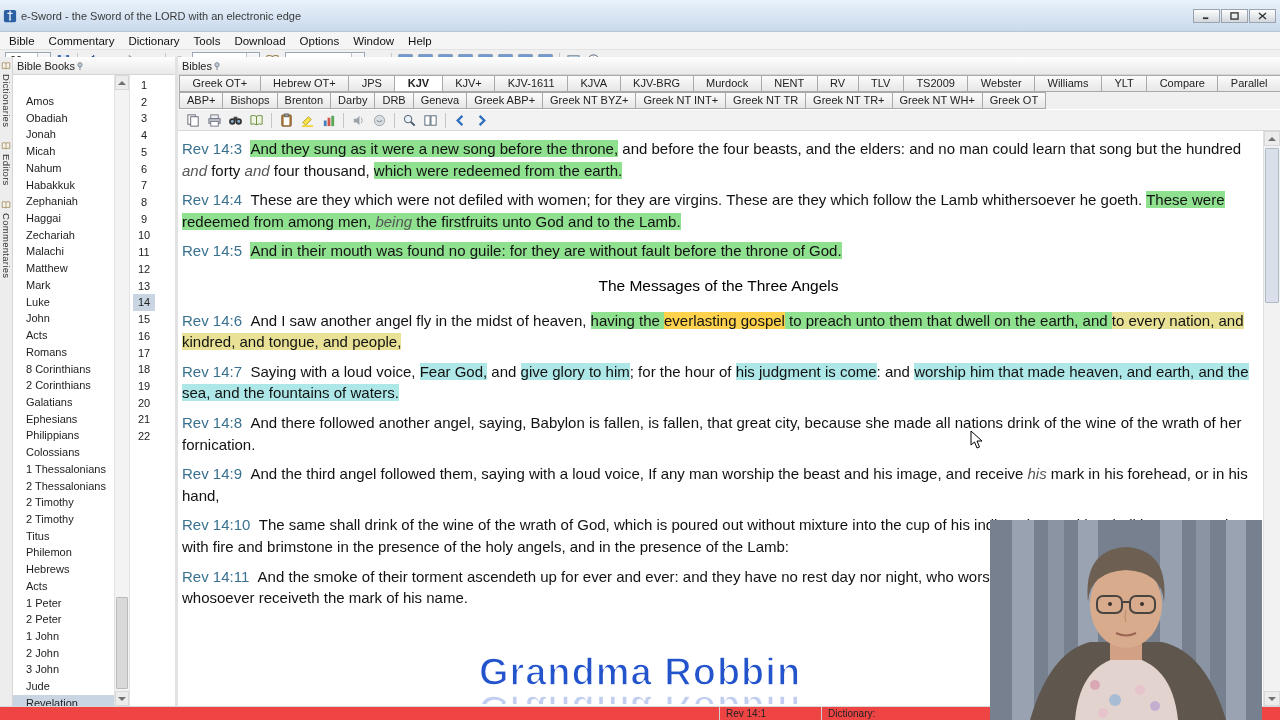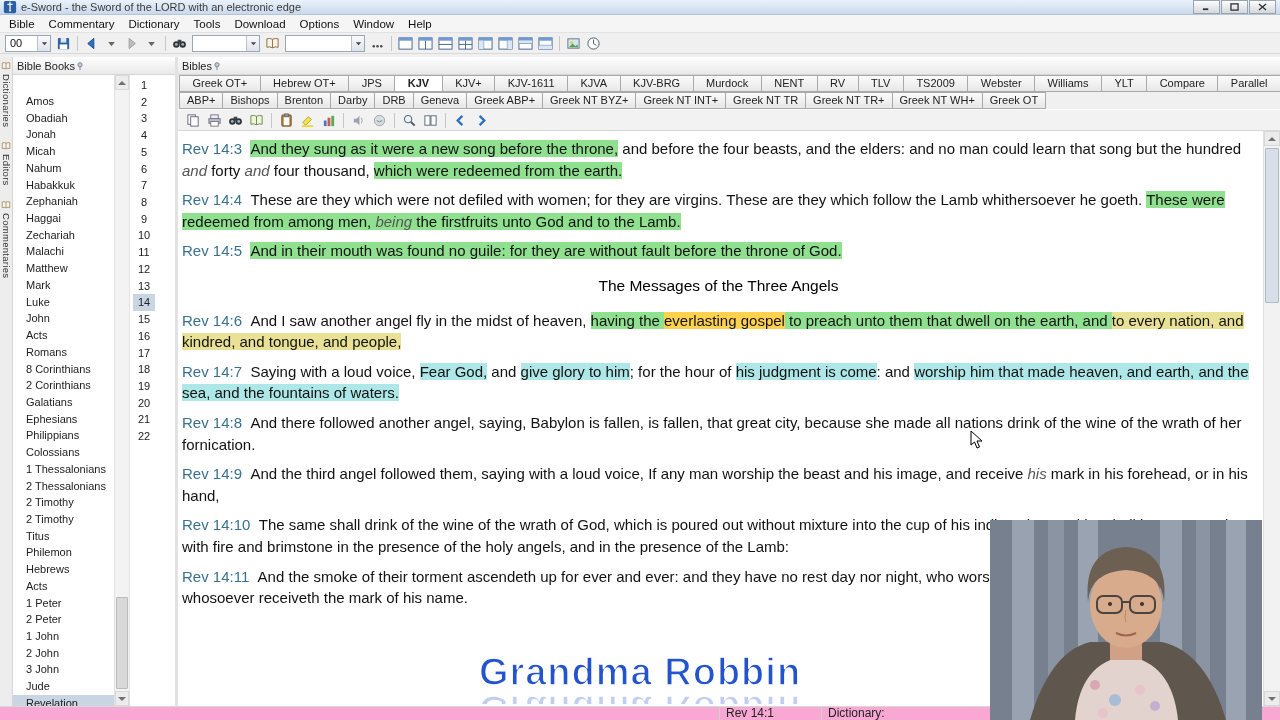--- a/index.html
+++ b/index.html
@@ -1,21 +1,21 @@
 <!DOCTYPE html>
 <html style="--highlight-green: #8fe08f; --highlight-gold: #ffd24d; --highlight-khaki: #e9e296; --highlight-cyan: #aee7e7; --verse-ref: #39718f; --caption-blue: #2454cc; --selection: #c9d5e2;"><head>
 <meta charset="utf-8">
 <style>
   *{box-sizing:border-box;margin:0;padding:0}
   html,body{width:1280px;height:720px;overflow:hidden}
   body{font-family:"Liberation Sans",sans-serif;background:#fff}
   #app{position:relative;width:1280px;height:720px;background:#f0f0f0;overflow:hidden}
 
   
-  .titlebar{height:15px;display:flex;align-items:center;background:linear-gradient(#eaf2fb,#c9d9ec);border-bottom:1px solid #b6c4d6;padding:0 3px;font-size:11px;color:#3a3a3a}
+  .titlebar{height:32px;display:flex;align-items:center;background:linear-gradient(#eaf2fb,#c9d9ec);border-bottom:1px solid #b6c4d6;padding:0 3px;font-size:11px;color:#3a3a3a}
   .app-icon{width:14px;height:14px;margin-right:4px;display:inline-flex}
   .app-icon svg{width:14px;height:14px}
   .title-text{flex:1;white-space:nowrap;overflow:hidden}
   .win-btns{display:flex;gap:1px;margin-right:1px}
   .win-btn{width:27px;height:14px;border:1px solid #9aa4af;background:linear-gradient(#fdfdfd,#d3d8dd);display:inline-flex;align-items:center;justify-content:center}
   .win-btn svg{width:9px;height:8px}
 
   
   .menubar{height:18px;display:flex;align-items:center;background:#f5f5f5;border-bottom:1px solid #e2e2e2;font-size:11.5px;color:#111;padding-left:2px}
   .menu-item{padding:1px 7px;white-space:nowrap}
@@ -71,21 +71,21 @@
   .sarr{position:absolute;left:0;right:0;height:15px;background:#ececec;border:1px solid #d8d8d8}
   .sarr.up{top:0}.sarr.down{bottom:0}
   .sarr::after{content:'';position:absolute;left:50%;top:50%;border:4px solid transparent;transform:translate(-50%,-50%)}
   .sarr.up::after{border-bottom-color:#707070;margin-top:-2px}
   .sarr.down::after{border-top-color:#707070;margin-top:2px}
   .thumb{position:absolute;left:1px;right:1px;background:#d8dfe8;border:1px solid #aebcca;border-radius:1px}
   .text-thumb{top:17px;height:155px}
   .books-thumb{bottom:17px;height:92px;background:#d9d9d9;border-color:#bbb}
 
   
-  .statusbar{position:absolute;left:0;right:0;bottom:0;height:14px;background:#f9a8d4;border-top:1px solid #d8d8d8;display:flex;font-size:12px;color:#222;z-index:10}
+  .statusbar{position:absolute;left:0;right:0;bottom:0;height:14px;background:#ef4444;border-top:1px solid #d8d8d8;display:flex;font-size:10px;color:#222;z-index:10}
   .sb{border-right:1px solid #d0d0d0;padding:0 6px;line-height:13px;white-space:nowrap;overflow:hidden}
   .sb1{flex:0 0 720px}
   .sb2{flex:0 0 102px}
   .sb3{flex:1;border-right:none}
 
   
   .webcam{position:absolute;left:990px;top:520px;width:272px;height:200px;z-index:40;overflow:hidden}
   .caption-wrap{position:absolute;left:0;right:0;top:651px;z-index:50;text-align:center;pointer-events:none}
   .caption-main{display:inline-block;font-size:38px;line-height:1.15;font-weight:bold;letter-spacing:1px;color:var(--caption-blue,#2454cc);-webkit-text-stroke:1.5px #fff;text-shadow:0 0 3px #fff,0 0 3px #fff,0 0 4px #fff}
   .caption-refl-clip{height:18px;overflow:hidden;opacity:.28;margin-top:-9px}

